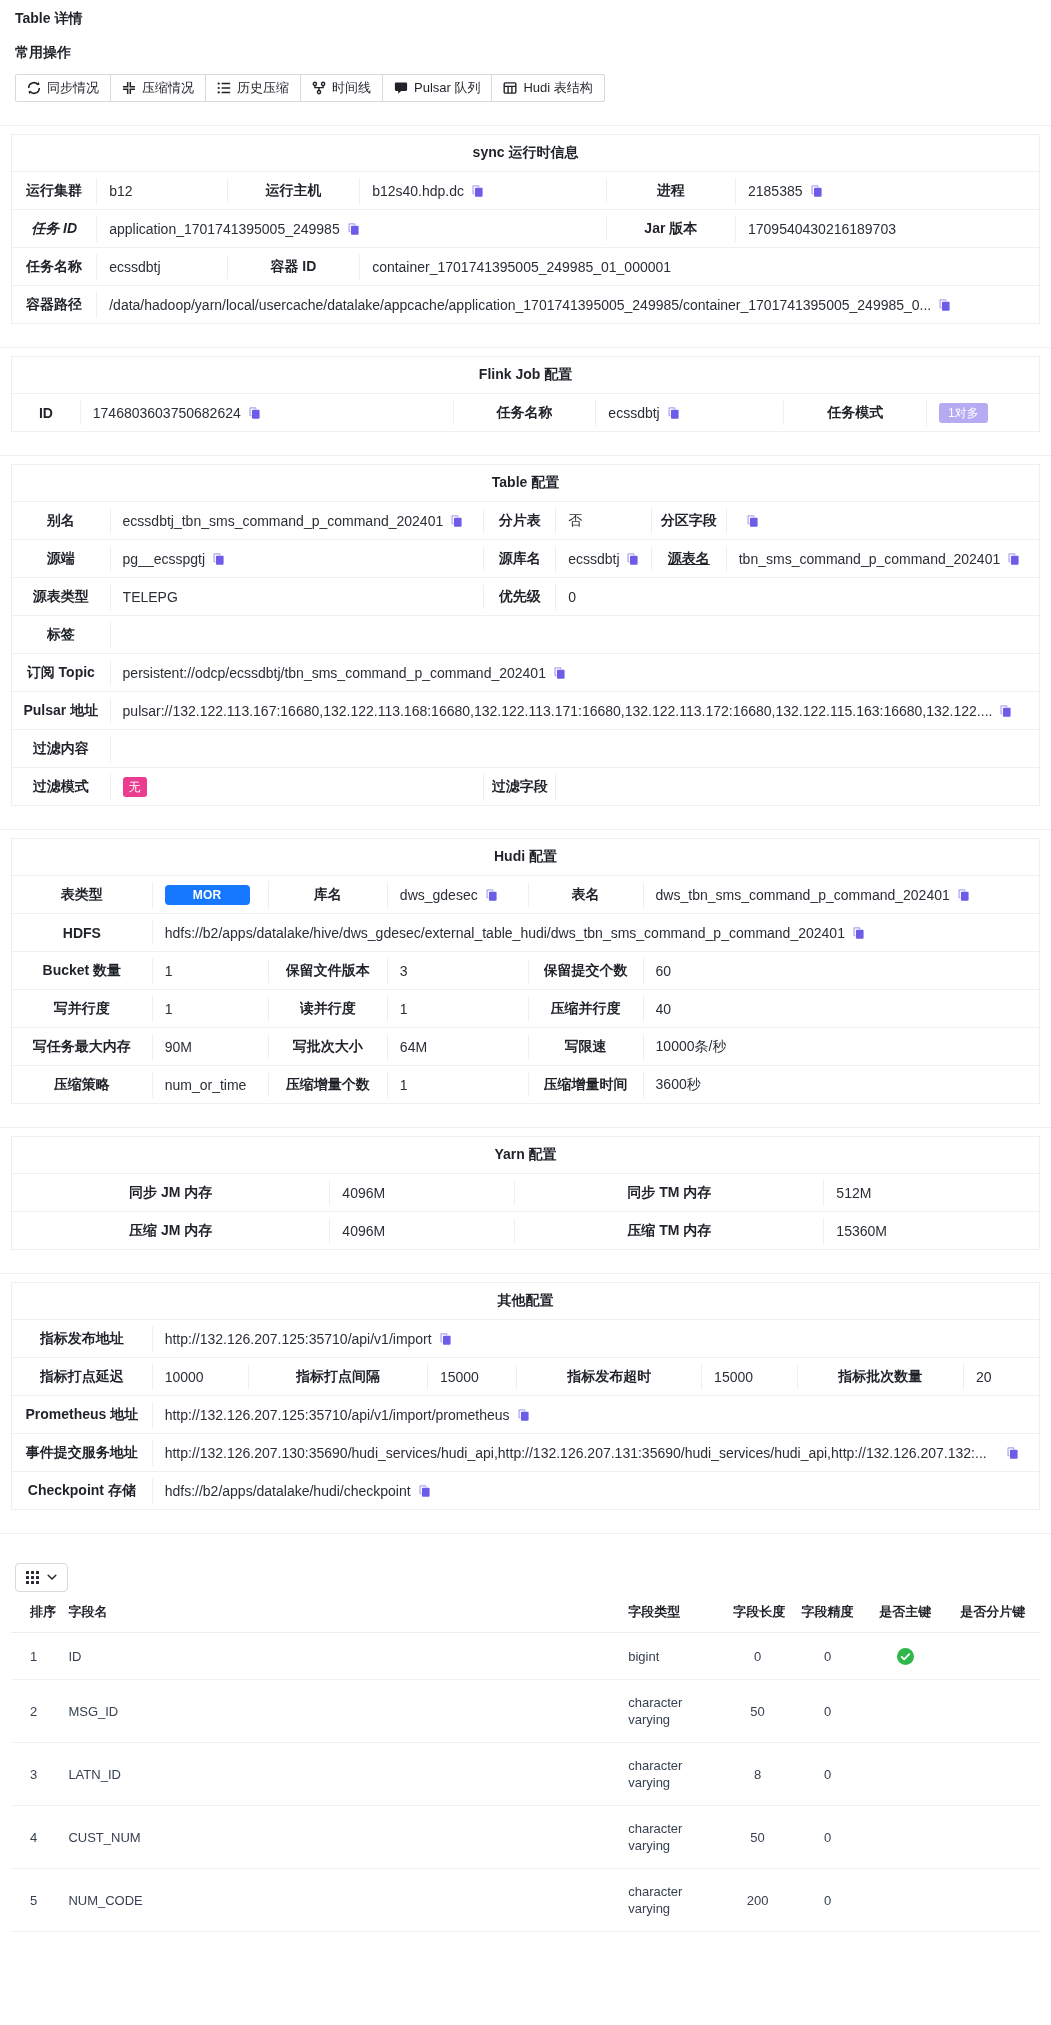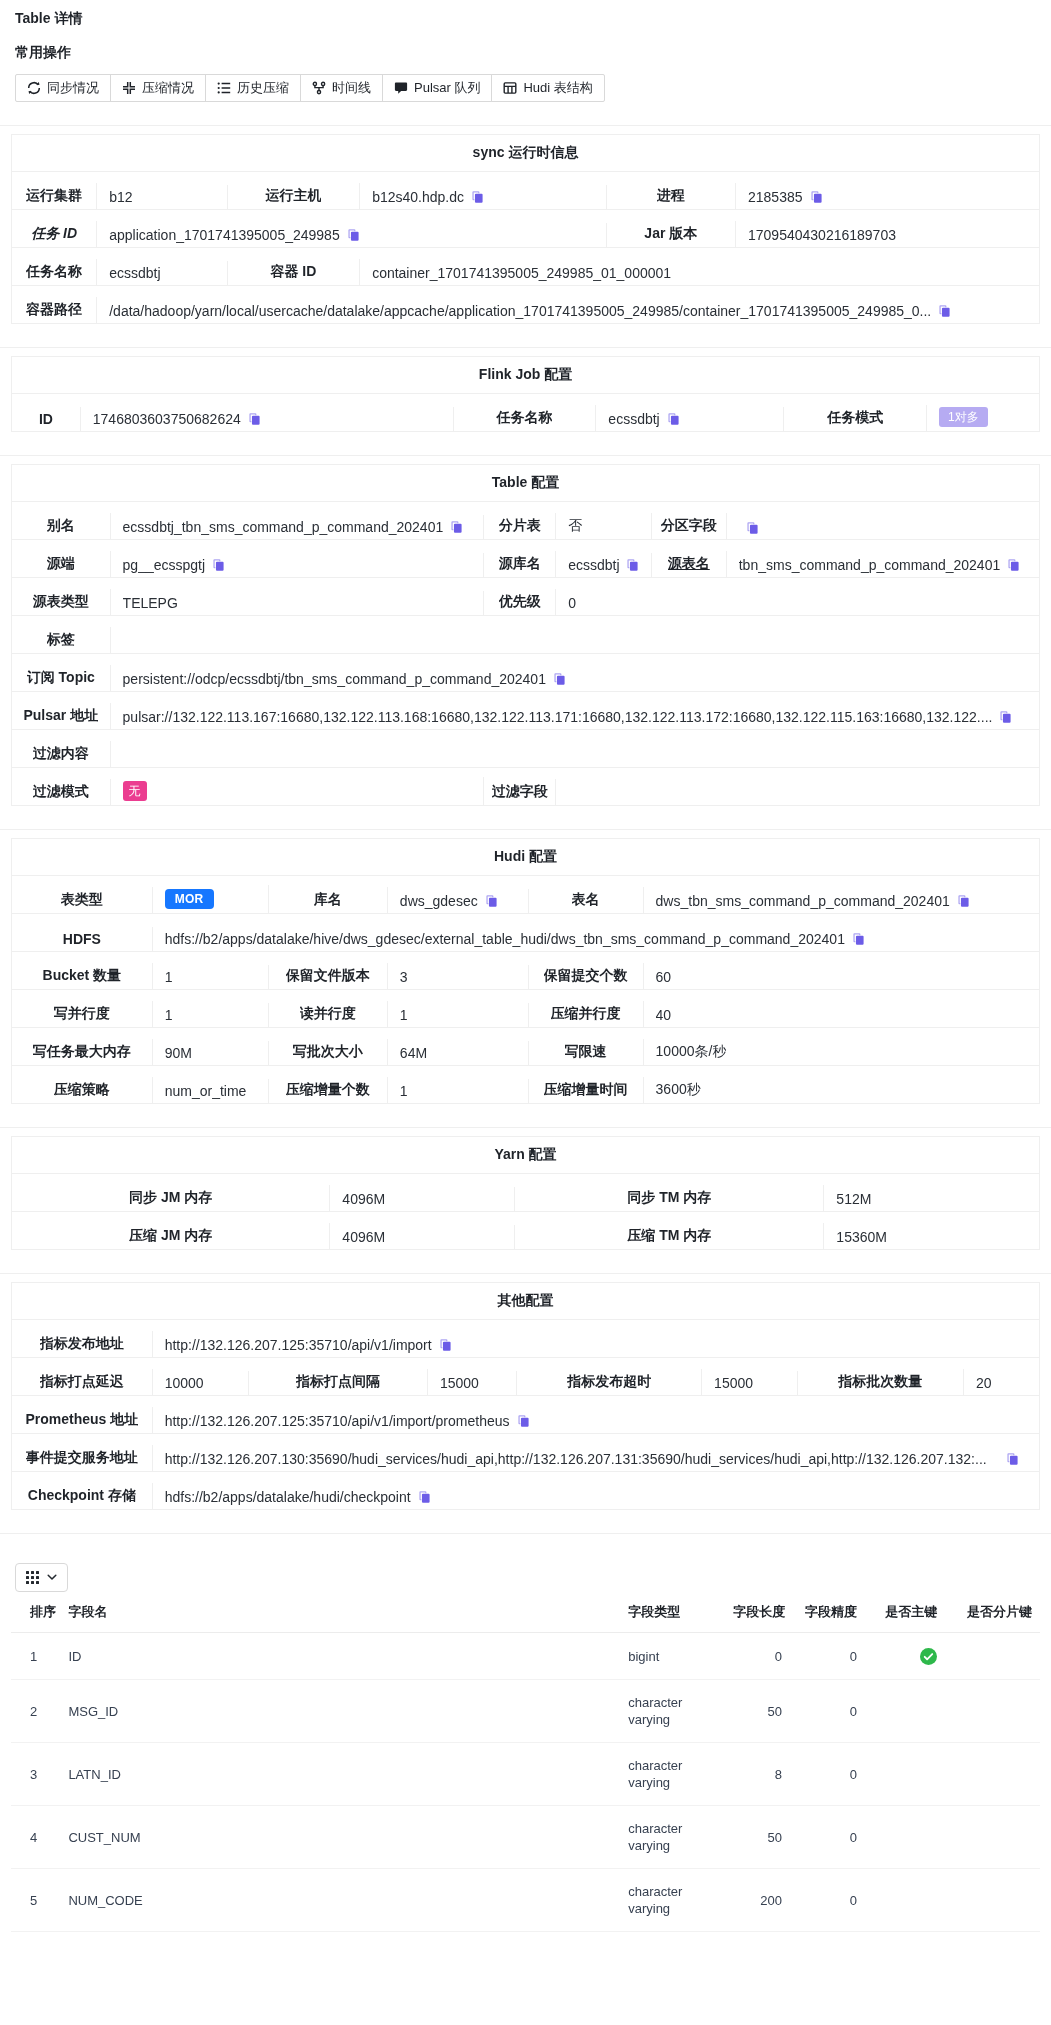--- a/index.html
+++ b/index.html
@@ -12,41 +12,41 @@
 .tbtn{display:inline-flex;align-items:center;gap:6px;height:28px;padding:0 11px;background:#fff;
   border:1px solid #d9d9d9;margin-left:-1px;font-size:13px;color:#1f2329;cursor:pointer;
   font-family:inherit;white-space:nowrap}
 .tbtn:first-child{margin-left:0;border-radius:2px 0 0 2px}
 .tbtn:last-child{border-radius:0 2px 2px 0}
 .ticon{display:inline-flex;width:14px;height:14px;color:#1f2329}
 .ticon svg{width:14px;height:14px}
 .divider{height:1px;background:#efefef;margin:23px -11px 8px}
 .cfg-table{border:1px solid #efefef;margin:0}
 .cfg-title{font-size:14px;font-weight:700;text-align:center;padding:9px 12px;color:#1f2329}
-.cfg-row{display:flex;align-items:flex-end;border-top:1px solid #efefef;min-height:38px}
+.cfg-row{display:flex;align-items:center;border-top:1px solid #efefef;min-height:38px}
 .cfg-cell{display:flex;align-items:center;padding:4px 12px;font-size:14px;overflow:hidden;min-width:0}
 .cfg-cell:not(:last-child){border-right:1px solid #efefef}
 .cfg-cell.lab{justify-content:center;text-align:center;font-weight:700;color:#1f2329;padding:4px 6px}
 .cfg-cell.val{color:#2a2f36}
 .cfg-cell .txt{white-space:nowrap;overflow:hidden;flex:0 1 auto}
 .copy{display:inline-flex;flex:none;margin-left:7px;cursor:pointer}
 .copy svg{width:13px;height:14px}
 .badge{display:inline-block;font-size:12px;line-height:18px;color:#fff;border-radius:3px;white-space:nowrap}
 .badge-purple{background:#b6abf2;padding:1px 9px}
 .badge-pink{background:#eb3d90;padding:1px 6px}
-.badge-blue{background:#1677ff;padding:1px 10px;font-weight:700;border-radius:4px;letter-spacing:.3px}
+.badge-blue{background:#1677ff;padding:1px 28px;font-weight:700;border-radius:4px;letter-spacing:.3px}
 .grid-btn{display:inline-flex;align-items:center;gap:8px;padding:7px 10px;margin:21px 4px 0;
   background:#fff;border:1px solid #d9d9d9;border-radius:4px;cursor:pointer}
 .grid-btn svg{display:block}
 .fields-title{font-size:14px;color:#1f2329;margin:27px 4px 14px}
 table.fields{width:100%;border-collapse:collapse;table-layout:fixed}
 table.fields th{font-size:13px;font-weight:700;color:#1f2329;padding:11px 8px;border-bottom:1px solid #ececec;white-space:nowrap;overflow:hidden}
 table.fields td{font-size:13px;color:#374151;padding:14px 8px;border-bottom:1px solid #f2f2f2;line-height:17px;vertical-align:middle;overflow:hidden}
 .c-left{text-align:left}
-.c-center{text-align:right}
+.c-center{text-align:center}
 .pad-first{padding-left:19px !important}
 .check{display:inline-flex;vertical-align:middle}
 </style>
 </head>
 <body>
 
 <div class="page">
   <div class="page-title">Table 详情</div>
   <div class="ops-title">常用操作</div>
   <div class="toolbar">

